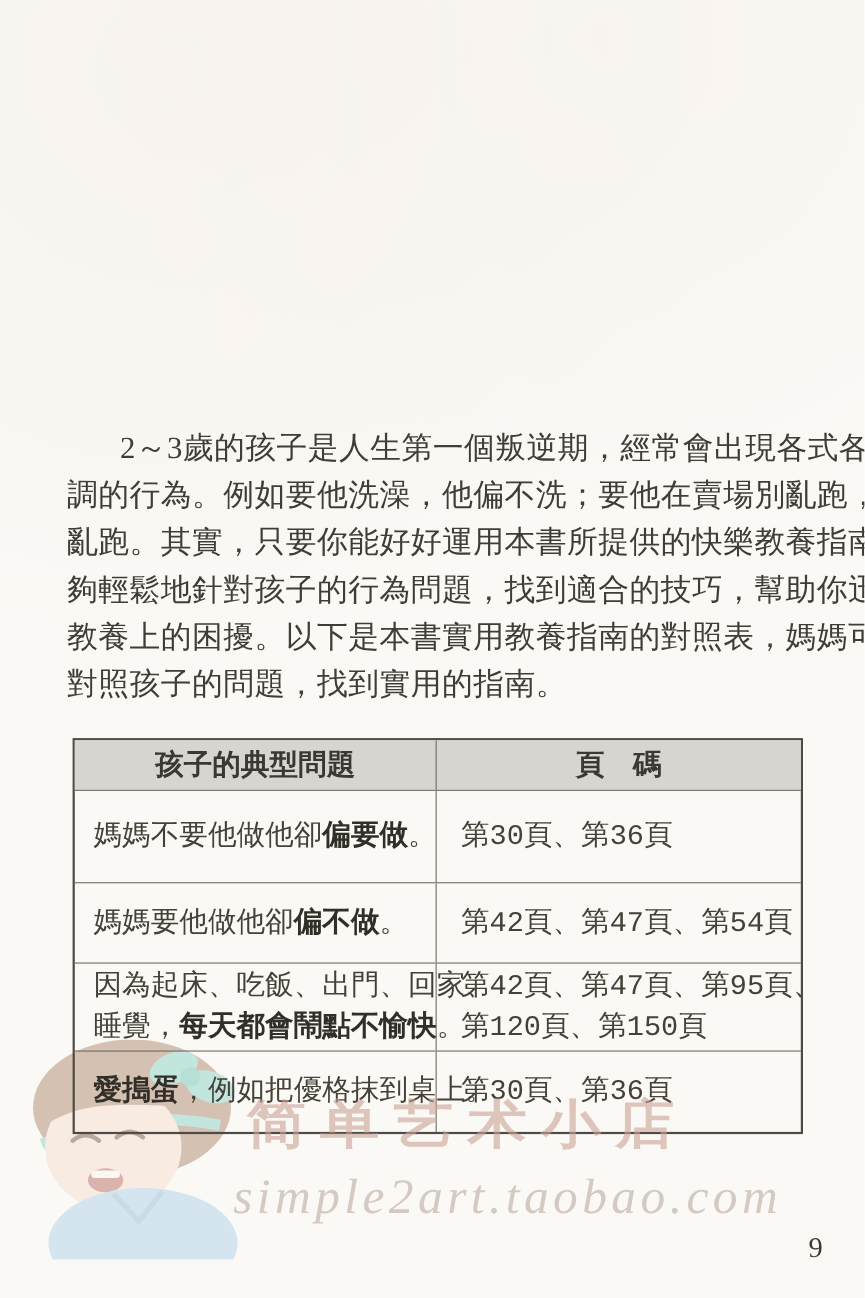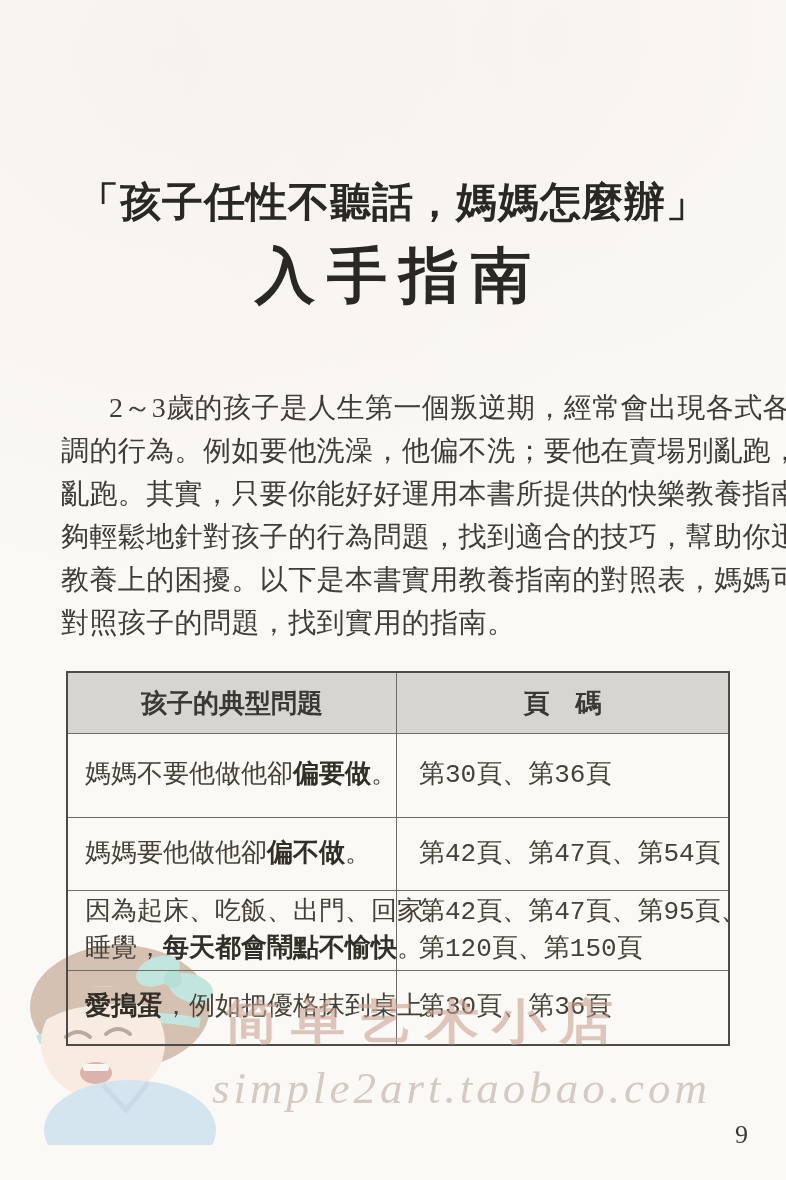--- a/index.html
+++ b/index.html
@@ -33,21 +33,21 @@
   .intro { position:absolute; left:61px; top:386px; width:682px; z-index:2;
     font-size:28px; color:#403c37; letter-spacing:.4px; }
   .intro .line { height:43px; line-height:43px; white-space:nowrap; }
   .intro .line.first { padding-left:48px; }
 
   .ref-table {
     position:absolute; left:66px; top:671px; width:664px; z-index:2;
     border:2px solid #4e4b47; font-size:26px; color:#454138;
   }
   .t-row { display:flex; border-top:1px solid #6f6c67;font-family:Liberation Mono, monospace; }
-  .t-row.header { border-top:none; height:60px; background:#d7d5cf;
+  .t-row.header { border-top:none; height:45px; background:#d7d5cf;
     font-family:"Liberation Sans","DejaVu Sans",sans-serif; font-weight:bold; color:#3a3833; }
   .t-row:nth-child(2){ height:84px; }
   .t-row:nth-child(3){ height:73px; }
   .t-row:nth-child(4){ height:80px; }
   .t-row:nth-child(5){ height:74px; }
   .t-row:nth-child(6){ height:76px; }
   .cell { display:flex; flex-direction:column; justify-content:center; }
   .cell-problem { width:329px; border-right:1px solid #6f6c67; padding-left:17px; }
   .cell-pages  { flex:1; padding-left:22px; }
   .t-row.header .cell { padding:0; text-align:center; align-items:center; }
@@ -88,24 +88,20 @@
     <ellipse cx="95" cy="98" rx="62" ry="57" fill="#f6dccb"></ellipse>
     <path d="M30,55 Q60,38 110,42 Q150,45 165,62 Q120,58 90,60 Q55,62 30,80 Z" fill="#a87e63"></path>
     <path d="M58,92 q12,-10 24,0" stroke="#6b4a38" stroke-width="4" fill="none" stroke-linecap="round"></path>
     <path d="M98,89 q12,-10 24,0" stroke="#6b4a38" stroke-width="4" fill="none" stroke-linecap="round"></path>
     <ellipse cx="88" cy="128" rx="16" ry="11" fill="#b35f55"></ellipse>
     <rect x="75" y="119" width="26" height="7" rx="3" fill="#fdf6ef"></rect>
     <ellipse cx="122" cy="185" rx="86" ry="50" fill="#a8cfe9"></ellipse>
     <path d="M95,140 L118,165 L140,138" stroke="#8fb8d8" stroke-width="5" fill="none"></path>
   </svg>
 
-  <div class="title-wrap">
-    <div class="title-line1">「孩子任性不聽話，媽媽怎麼辦」</div>
-    <div class="title-line2">入手指南</div>
-  </div>
 
   <div class="intro">
     <div class="line first">2～3歲的孩子是人生第一個叛逆期，經常會出現各式各樣唱反</div>
     <div class="line">調的行為。例如要他洗澡，他偏不洗；要他在賣場別亂跑，他偏偏</div>
     <div class="line">亂跑。其實，只要你能好好運用本書所提供的快樂教養指南，就能</div>
     <div class="line">夠輕鬆地針對孩子的行為問題，找到適合的技巧，幫助你迅速解決</div>
     <div class="line">教養上的困擾。以下是本書實用教養指南的對照表，媽媽可以直接</div>
     <div class="line">對照孩子的問題，找到實用的指南。</div>
   </div>
 

